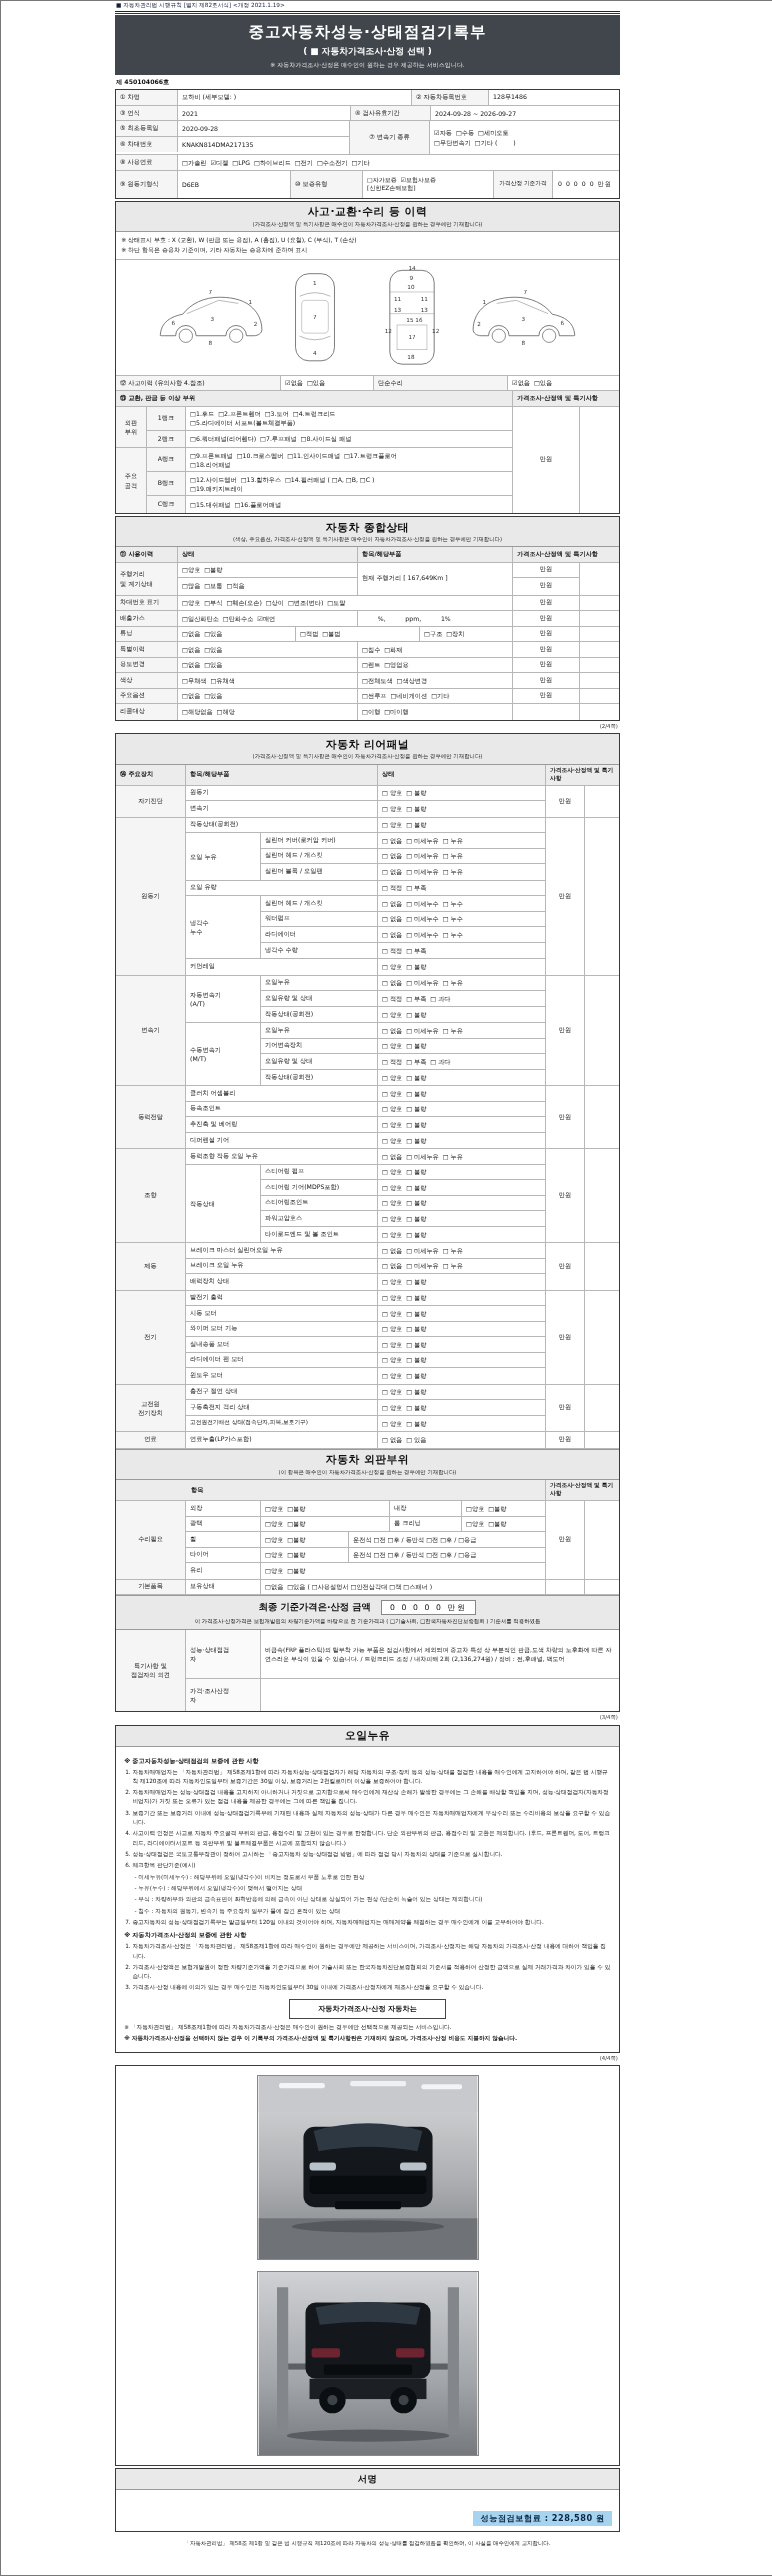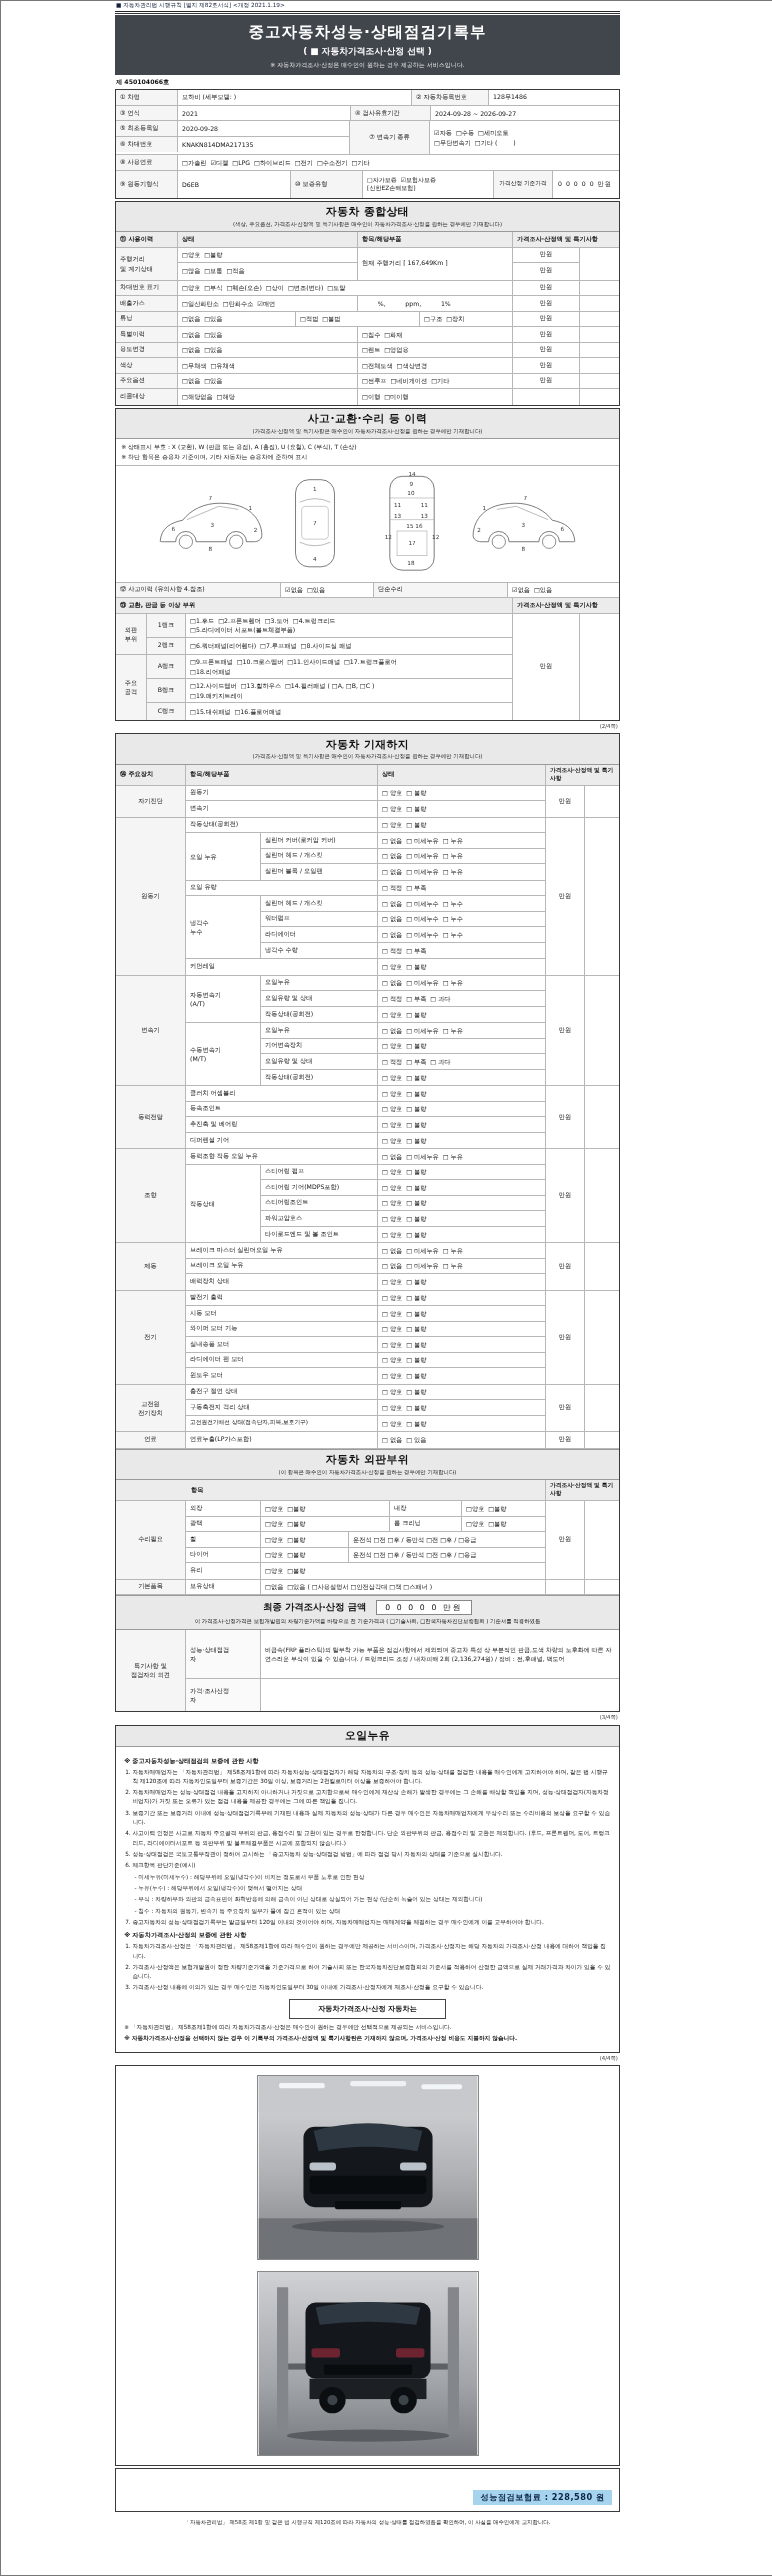--- a/index.html
+++ b/index.html
@@ -109,111 +109,20 @@
         <div class="cb" style="font-size:6px">□자가보증  ☑보험사보증</div>
         <div style="font-size:6px">[신한EZ손해보험]</div>
       </div>
       <div class="c lab ctr" style="width:59px;font-size:5.7px">가격산정 기준가격</div>
       <div class="c ctr" style="width:64px;letter-spacing:1px">0 0 0 0 0 만원</div>
     </div>
   </section>
 
   <section class="box">
     <div class="band">
-      <div class="bt">자동차 종합상태</div>
-      <div class="bs">(색상, 주요옵션, 가격조사·산정액 및 특기사항은 매수인이 자동차가격조사·산정을 원하는 경우에만 기재합니다)</div>
-    </div>
-    <div class="r hdr">
-      <div class="c" style="width:62px">⑪ 사용이력</div>
-      <div class="c" style="width:180px">상태</div>
-      <div class="c" style="width:155px">항목/해당부품</div>
-      <div class="c" style="width:106px">가격조사·산정액 및 특기사항</div>
-    </div>
-    <div class="r" style="min-height:33px">
-      <div class="c lab cb" style="width:62px">주행거리
-및 계기상태</div>
-      <div class="col" style="width:180px;border-right:0.5px solid #b7b7b7">
-        <div class="r">
-              <div class="c cb" style="flex:1;border-right:none">□양호  □불량</div>
-            </div>
-        <div class="r">
-              <div class="c cb" style="flex:1;border-right:none">□많음  □보통  □적음</div>
-            </div>
-      </div>
-      <div class="c" style="width:155px">현재 주행거리 [ 167,649Km ]</div>
-      <div class="col" style="width:67px;border-right:0.5px solid #b7b7b7">
-        <div class="r">
-              <div class="c ctr" style="flex:1;border-right:none">만원</div>
-            </div>
-        <div class="r">
-              <div class="c ctr" style="flex:1;border-right:none">만원</div>
-            </div>
-      </div>
-      <div class="c blankcell"></div>
-    </div>
-    <div class="r">
-      <div class="c lab" style="width:62px">차대번호 표기</div>
-      <div class="c cb" style="width:335px">□양호  □부식  □훼손(오손)  □상이  □변조(변타)  □도말</div>
-      <div class="c ctr pricecell">만원</div>
-      <div class="c blankcell"></div>
-    </div>
-    <div class="r">
-      <div class="c lab" style="width:62px">배출가스</div>
-      <div class="c cb" style="width:180px">□일산화탄소  □탄화수소  ☑매연</div>
-      <div class="c cb" style="width:155px">        %,          ppm,          1%</div>
-      <div class="c ctr pricecell">만원</div>
-      <div class="c blankcell"></div>
-    </div>
-    <div class="r">
-      <div class="c lab" style="width:62px">튜닝</div>
-      <div class="c cb" style="width:118px">□없음  □있음</div>
-      <div class="c cb" style="width:124px">□적법  □불법</div>
-      <div class="c cb" style="width:93px">□구조  □장치</div>
-      <div class="c ctr pricecell">만원</div>
-      <div class="c blankcell"></div>
-    </div>
-    <div class="r">
-      <div class="c lab" style="width:62px">특별이력</div>
-      <div class="c cb" style="width:180px">□없음  □있음</div>
-      <div class="c cb" style="width:155px">□침수  □화재</div>
-      <div class="c ctr pricecell">만원</div>
-      <div class="c blankcell"></div>
-    </div>
-    <div class="r">
-      <div class="c lab" style="width:62px">용도변경</div>
-      <div class="c cb" style="width:180px">□없음  □있음</div>
-      <div class="c cb" style="width:155px">□렌트  □영업용</div>
-      <div class="c ctr pricecell">만원</div>
-      <div class="c blankcell"></div>
-    </div>
-    <div class="r">
-      <div class="c lab" style="width:62px">색상</div>
-      <div class="c cb" style="width:180px">□무채색  □유채색</div>
-      <div class="c cb" style="width:155px">□전체도색  □색상변경</div>
-      <div class="c ctr pricecell">만원</div>
-      <div class="c blankcell"></div>
-    </div>
-    <div class="r">
-      <div class="c lab" style="width:62px">주요옵션</div>
-      <div class="c cb" style="width:180px">□없음  □있음</div>
-      <div class="c cb" style="width:155px">□썬루프  □네비게이션  □기타</div>
-      <div class="c ctr pricecell">만원</div>
-      <div class="c blankcell"></div>
-    </div>
-    <div class="r">
-      <div class="c lab" style="width:62px">리콜대상</div>
-      <div class="c cb" style="width:180px">□해당없음  □해당</div>
-      <div class="c cb" style="width:155px">□이행  □미이행</div>
-      <div class="c ctr pricecell"></div>
-      <div class="c blankcell"></div>
-    </div>
-  </section>
-
-  <section class="box">
-    <div class="band">
       <div class="bt">사고·교환·수리 등 이력</div>
       <div class="bs">(가격조사·산정액 및 특기사항은 매수인이 자동차가격조사·산정을 원하는 경우에만 기재합니다)</div>
     </div>
     <div class="notes">
       <div>※ 상태표시 부호 : X (교환), W (판금 또는 용접), A (흠집), U (요철), C (부식), T (손상)</div>
       <div>※ 하단 항목은 승용차 기준이며, 기타 자동차는 승용차에 준하여 표시</div>
     </div>
     <div class="diagrams">
       <svg width="114" height="106" viewBox="0 0 222 205">
         <path d="M14 138 C16 112 34 102 58 97 C74 76 100 64 130 64 C160 64 182 72 194 85 C206 96 212 112 212 127 C212 134 205 139 196 139 L182 139 A20 20 0 1 0 142 139 L84 139 A20 20 0 1 0 44 139 L22 139 C16 139 14 139 14 138 Z" fill="none" stroke="#555" stroke-width="1.5"></path>
@@ -318,25 +227,116 @@
               <div class="c lab ctr" style="width:39px">C랭크</div>
               <div class="c cb" style="flex:1;border-right:none">□15.대쉬패널  □16.플로어패널</div>
             </div>
           </div>
         </div>
       </div>
       <div class="c ctr pricecell">만원</div>
       <div class="c blankcell"></div>
     </div>
   </section>
-  <div class="pagemark">(2/4쪽)</div>
 
   <section class="box">
     <div class="band">
-      <div class="bt">자동차 기재하지</div>
+      <div class="bt">자동차 종합상태</div>
+      <div class="bs">(색상, 주요옵션, 가격조사·산정액 및 특기사항은 매수인이 자동차가격조사·산정을 원하는 경우에만 기재합니다)</div>
+    </div>
+    <div class="r hdr">
+      <div class="c" style="width:62px">⑪ 사용이력</div>
+      <div class="c" style="width:180px">상태</div>
+      <div class="c" style="width:155px">항목/해당부품</div>
+      <div class="c" style="width:106px">가격조사·산정액 및 특기사항</div>
+    </div>
+    <div class="r" style="min-height:33px">
+      <div class="c lab cb" style="width:62px">주행거리
+및 계기상태</div>
+      <div class="col" style="width:180px;border-right:0.5px solid #b7b7b7">
+        <div class="r">
+              <div class="c cb" style="flex:1;border-right:none">□양호  □불량</div>
+            </div>
+        <div class="r">
+              <div class="c cb" style="flex:1;border-right:none">□많음  □보통  □적음</div>
+            </div>
+      </div>
+      <div class="c" style="width:155px">현재 주행거리 [ 167,649Km ]</div>
+      <div class="col" style="width:67px;border-right:0.5px solid #b7b7b7">
+        <div class="r">
+              <div class="c ctr" style="flex:1;border-right:none">만원</div>
+            </div>
+        <div class="r">
+              <div class="c ctr" style="flex:1;border-right:none">만원</div>
+            </div>
+      </div>
+      <div class="c blankcell"></div>
+    </div>
+    <div class="r">
+      <div class="c lab" style="width:62px">차대번호 표기</div>
+      <div class="c cb" style="width:335px">□양호  □부식  □훼손(오손)  □상이  □변조(변타)  □도말</div>
+      <div class="c ctr pricecell">만원</div>
+      <div class="c blankcell"></div>
+    </div>
+    <div class="r">
+      <div class="c lab" style="width:62px">배출가스</div>
+      <div class="c cb" style="width:180px">□일산화탄소  □탄화수소  ☑매연</div>
+      <div class="c cb" style="width:155px">        %,          ppm,          1%</div>
+      <div class="c ctr pricecell">만원</div>
+      <div class="c blankcell"></div>
+    </div>
+    <div class="r">
+      <div class="c lab" style="width:62px">튜닝</div>
+      <div class="c cb" style="width:118px">□없음  □있음</div>
+      <div class="c cb" style="width:124px">□적법  □불법</div>
+      <div class="c cb" style="width:93px">□구조  □장치</div>
+      <div class="c ctr pricecell">만원</div>
+      <div class="c blankcell"></div>
+    </div>
+    <div class="r">
+      <div class="c lab" style="width:62px">특별이력</div>
+      <div class="c cb" style="width:180px">□없음  □있음</div>
+      <div class="c cb" style="width:155px">□침수  □화재</div>
+      <div class="c ctr pricecell">만원</div>
+      <div class="c blankcell"></div>
+    </div>
+    <div class="r">
+      <div class="c lab" style="width:62px">용도변경</div>
+      <div class="c cb" style="width:180px">□없음  □있음</div>
+      <div class="c cb" style="width:155px">□렌트  □영업용</div>
+      <div class="c ctr pricecell">만원</div>
+      <div class="c blankcell"></div>
+    </div>
+    <div class="r">
+      <div class="c lab" style="width:62px">색상</div>
+      <div class="c cb" style="width:180px">□무채색  □유채색</div>
+      <div class="c cb" style="width:155px">□전체도색  □색상변경</div>
+      <div class="c ctr pricecell">만원</div>
+      <div class="c blankcell"></div>
+    </div>
+    <div class="r">
+      <div class="c lab" style="width:62px">주요옵션</div>
+      <div class="c cb" style="width:180px">□없음  □있음</div>
+      <div class="c cb" style="width:155px">□썬루프  □네비게이션  □기타</div>
+      <div class="c ctr pricecell">만원</div>
+      <div class="c blankcell"></div>
+    </div>
+    <div class="r">
+      <div class="c lab" style="width:62px">리콜대상</div>
+      <div class="c cb" style="width:180px">□해당없음  □해당</div>
+      <div class="c cb" style="width:155px">□이행  □미이행</div>
+      <div class="c ctr pricecell"></div>
+      <div class="c blankcell"></div>
+    </div>
+  </section>
+  <div class="pagemark">(2/4쪽)</div>
+
+  <section class="box">
+    <div class="band">
+      <div class="bt">자동차 리어패널</div>
       <div class="bs">(가격조사·산정액 및 특기사항은 매수인이 자동차가격조사·산정을 원하는 경우에만 기재합니다)</div>
     </div>
     <div class="r hdr">
       <div class="c" style="width:70px">⑭ 주요장치</div>
       <div class="c" style="width:192px">항목/해당부품</div>
       <div class="c" style="width:168px">상태</div>
       <div class="c" style="width:73px;font-size:5.7px">가격조사·산정액 및 특기사항</div>
     </div>
 
     <div class="r">
@@ -651,21 +651,21 @@
     </div>
     <div class="r">
       <div class="c lab ctr" style="width:70px">기본품목</div>
       <div class="c" style="width:75px">보유상태</div>
       <div class="c cb" style="width:285px">□없음  □있음 ( □사용설명서 □안전삼각대 □잭 □스패너 )</div>
       <div class="c ctr" style="width:39px"></div>
       <div class="c" style="width:34px"></div>
     </div>
 
     <div class="finalband">
-      <span class="fl">최종 가격조사·산정 금액</span>
+      <span class="fl">최종 기준가격은·산정 금액</span>
       <span class="fv">0 0 0 0 0 만원</span>
       <div class="fn">이 가격조사·산정가격은 보험개발원의 차량기준가액을 바탕으로 한 기준가격과 ( □기술사회, □한국자동차진단보증협회 ) 기준서를 적용하였음</div>
     </div>
 
     <div class="r" style="border-bottom:none">
       <div class="c lab ctr cb" style="width:70px">특기사항 및
 점검자의 의견</div>
       <div class="col" style="flex:1">
         <div class="r" style="min-height:49px">
           <div class="c cb" style="width:75px;background:#fafafa">성능·상태점검
@@ -756,20 +756,23 @@
         <circle cx="145" cy="252" r="26" fill="#0c0f12"></circle>
         <circle cx="285" cy="252" r="26" fill="#0c0f12"></circle>
         <circle cx="145" cy="252" r="10" fill="#3c4349"></circle>
         <circle cx="285" cy="252" r="10" fill="#3c4349"></circle>
         <ellipse cx="215" cy="322" rx="160" ry="12" fill="#595c60"></ellipse>
       </svg>
     </div>
   </section>
 
   <section class="box">
+    <div class="band">
+      <div class="bt" style="font-size:9.3px">서명</div>
+    </div>
     <div class="signbody">
       <span class="inshl">성능점검보험료 : 228,580 원</span>
     </div>
   </section>
 
   <div class="footer">
     <div>「자동차관리법」 제58조 제1항 및 같은 법 시행규칙 제120조에 따라 자동차의 성능·상태를 점검하였음을 확인하며, 이 사실을 매수인에게 고지합니다.</div>
 
   </div>
 

